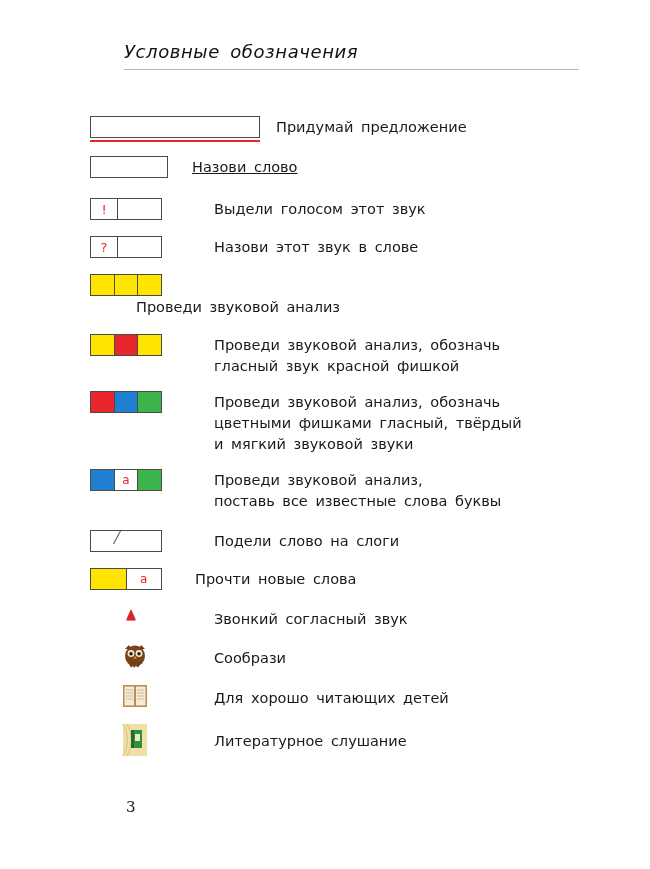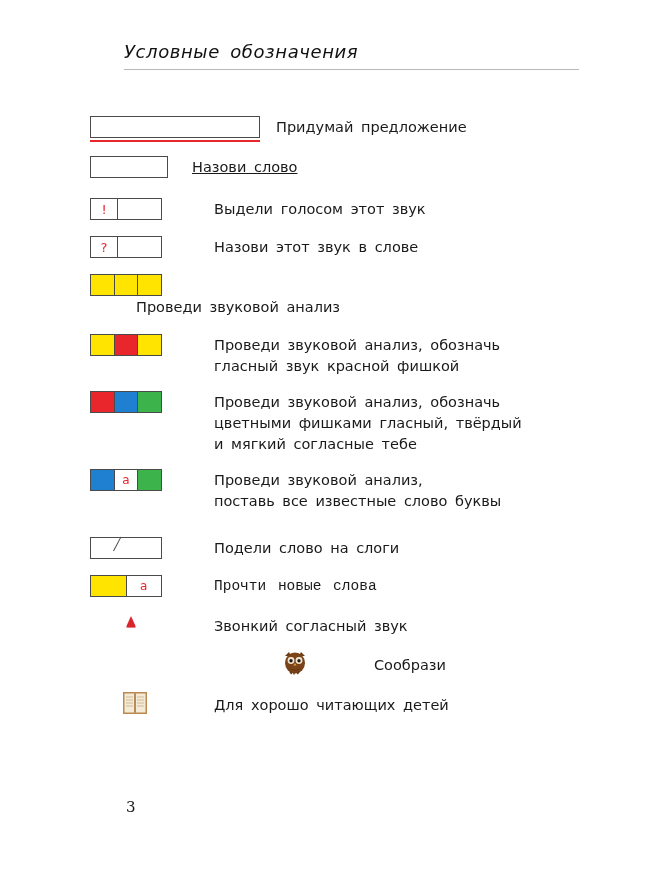--- a/index.html
+++ b/index.html
@@ -291,74 +291,74 @@
       <div class="icon-cell">
         <div class="strip">
           <div class="cell c-red"></div>
           <div class="cell c-blue"></div>
           <div class="cell c-green"></div>
         </div>
       </div>
       <div class="text-cell" style="margin-left:46px;">
         <span class="ln">Проведи  звуковой  анализ,  обозначь</span>
         <span class="ln">цветными  фишками  гласный,  твёрдый</span>
-        <span class="ln">и  мягкий  согласные  тебе</span>
+        <span class="ln">и  мягкий  звуковой  звуки</span>
       </div>
     </div>
 
     <div class="row" style="margin-top:14px;">
       <div class="icon-cell">
         <div class="strip">
           <div class="cell c-blue"></div>
           <div class="cell c-white cell-letter">а</div>
           <div class="cell c-green"></div>
         </div>
       </div>
       <div class="text-cell" style="margin-left:46px;">
         <span class="ln">Проведи  звуковой  анализ,</span>
-        <span class="ln">поставь  все  известные  слово  буквы</span>
-      </div>
-    </div>
-
-    <div class="row" style="margin-top:25px;">
+        <span class="ln">поставь  все  известные  слова  буквы</span>
+      </div>
+    </div>
+
+    <div class="row" style="margin-top:18px;">
       <div class="icon-cell">
         <div class="syll">
             <div class="slash"></div>
           </div>
       </div>
       <div class="text-cell" style="margin-left:46px;">
         <span class="ln">Подели  слово  на  слоги</span>
       </div>
     </div>
 
     <div class="row" style="margin-top:16px;">
       <div class="icon-cell">
         <div class="strip2">
           <div class="cell c-yellow"></div>
           <div class="cell c-white cell-letter">а</div>
         </div>
       </div>
-      <div class="text-cell" style="margin-left:46px;font-family:Liberation Mono, monospace;">
+      <div class="text-cell" style="margin-left:27px;">
         <span class="ln">Прочти  новые  слова</span>
       </div>
     </div>
 
     <div class="row" style="margin-top:18px;">
       <div class="icon-cell">
         <svg class="bell" width="14" height="16" viewBox="0 0 14 16" aria-hidden="true">
           <path d="M7 1 L11.5 11 L2.5 11 Z" fill="#d9252b"></path>
           <rect x="2.5" y="11" width="9" height="1.6" fill="#d9252b"></rect>
         </svg>
       </div>
       <div class="text-cell" style="margin-left:46px;">
         <span class="ln">Звонкий  согласный  звук</span>
       </div>
     </div>
 
-    <div class="row" style="margin-top:14px;justify-content:center;">
+    <div class="row" style="margin-top:14px;">
       <div class="icon-cell">
         <svg class="owl" width="26" height="24" viewBox="0 0 26 24" aria-hidden="true">
           <path d="M3 5 L7 1 L9 5 Z" fill="#6b3b15"></path>
           <path d="M23 5 L19 1 L17 5 Z" fill="#6b3b15"></path>
           <ellipse cx="13" cy="12" rx="10" ry="10.5" fill="#7a4418"></ellipse>
           <circle cx="9" cy="9.5" r="3.4" fill="#f2e7d2"></circle>
           <circle cx="17" cy="9.5" r="3.4" fill="#f2e7d2"></circle>
           <circle cx="9" cy="9.8" r="1.7" fill="#1b1b1b"></circle>
           <circle cx="17" cy="9.8" r="1.7" fill="#1b1b1b"></circle>
           <path d="M13 12 L11.4 14.4 L14.6 14.4 Z" fill="#e2a33a"></path>
@@ -388,18 +388,33 @@
             <line x1="15" y1="13" x2="22" y2="13"></line>
             <line x1="15" y1="16" x2="22" y2="16"></line>
           </g>
         </svg>
       </div>
       <div class="text-cell" style="margin-left:46px;padding-top:5px;">
         <span class="ln">Для  хорошо  читающих  детей</span>
       </div>
     </div>
 
+    <div class="row" style="margin-top:14px;">
+      <div class="icon-cell">
+        <svg class="lit" width="26" height="34" viewBox="0 0 26 34" aria-hidden="true">
+          <rect x="1" y="1" width="24" height="32" fill="#efe0a8"></rect>
+          <path d="M1 1 q9 16 0 32" fill="none" stroke="#d9c478" stroke-width="1"></path>
+          <path d="M5 1 q9 16 0 32" fill="none" stroke="#d9c478" stroke-width="1"></path>
+          <rect x="9" y="7" width="11" height="18" fill="#2f8f3f"></rect>
+          <rect x="9" y="7" width="3" height="18" fill="#1f6c2c"></rect>
+          <rect x="13" y="11" width="5" height="7" fill="#f0e8c4"></rect>
+        </svg>
+      </div>
+      <div class="text-cell" style="margin-left:46px;padding-top:8px;">
+        <span class="ln">Литературное  слушание</span>
+      </div>
+    </div>
 
   </div>
 
   <div class="page-number">3</div>
 
 </div>
 
 </body></html>

